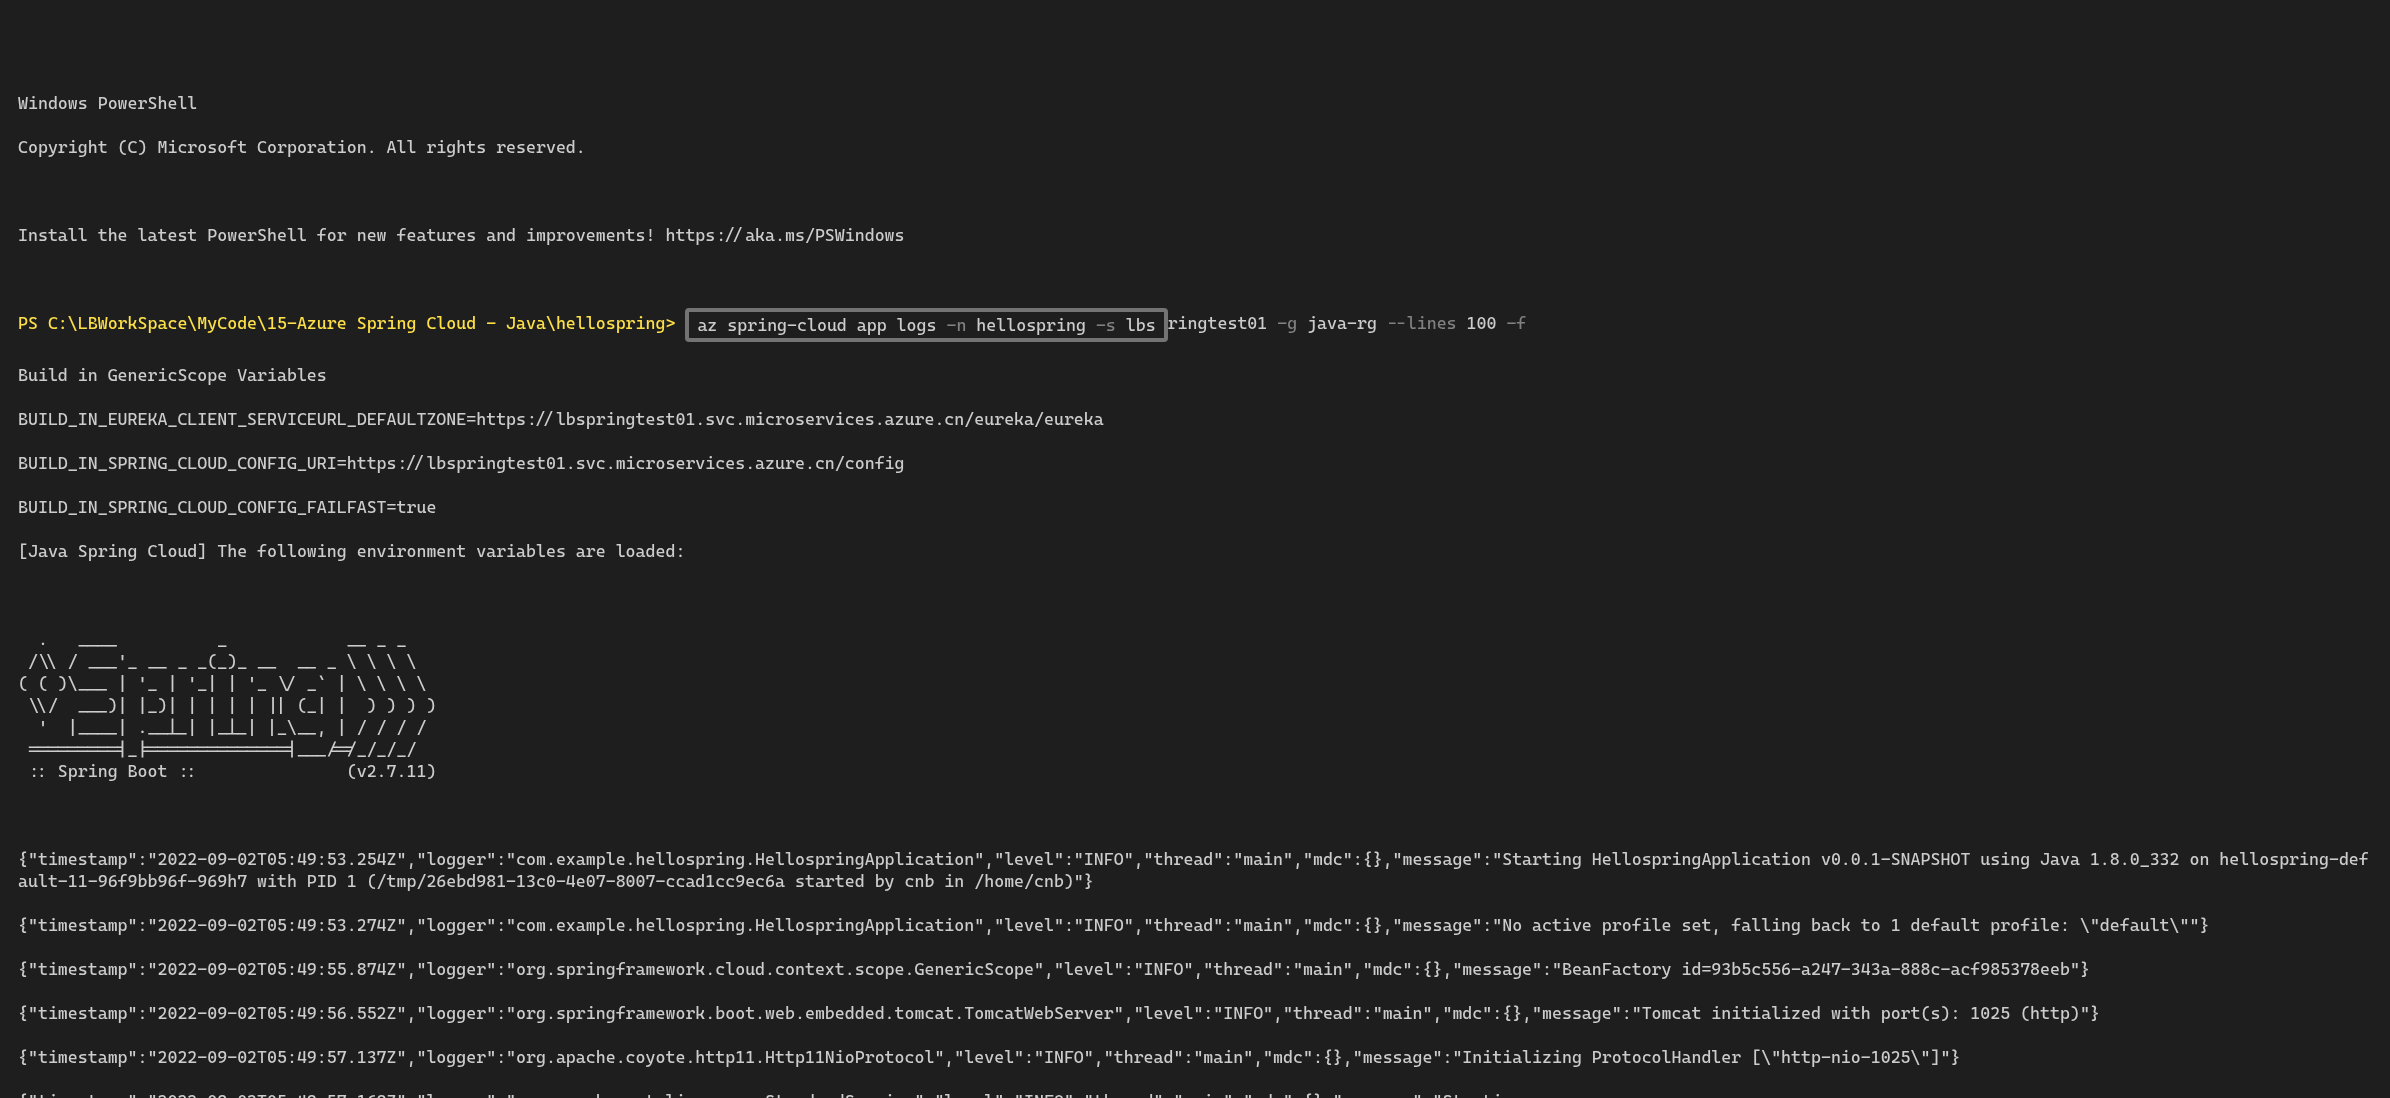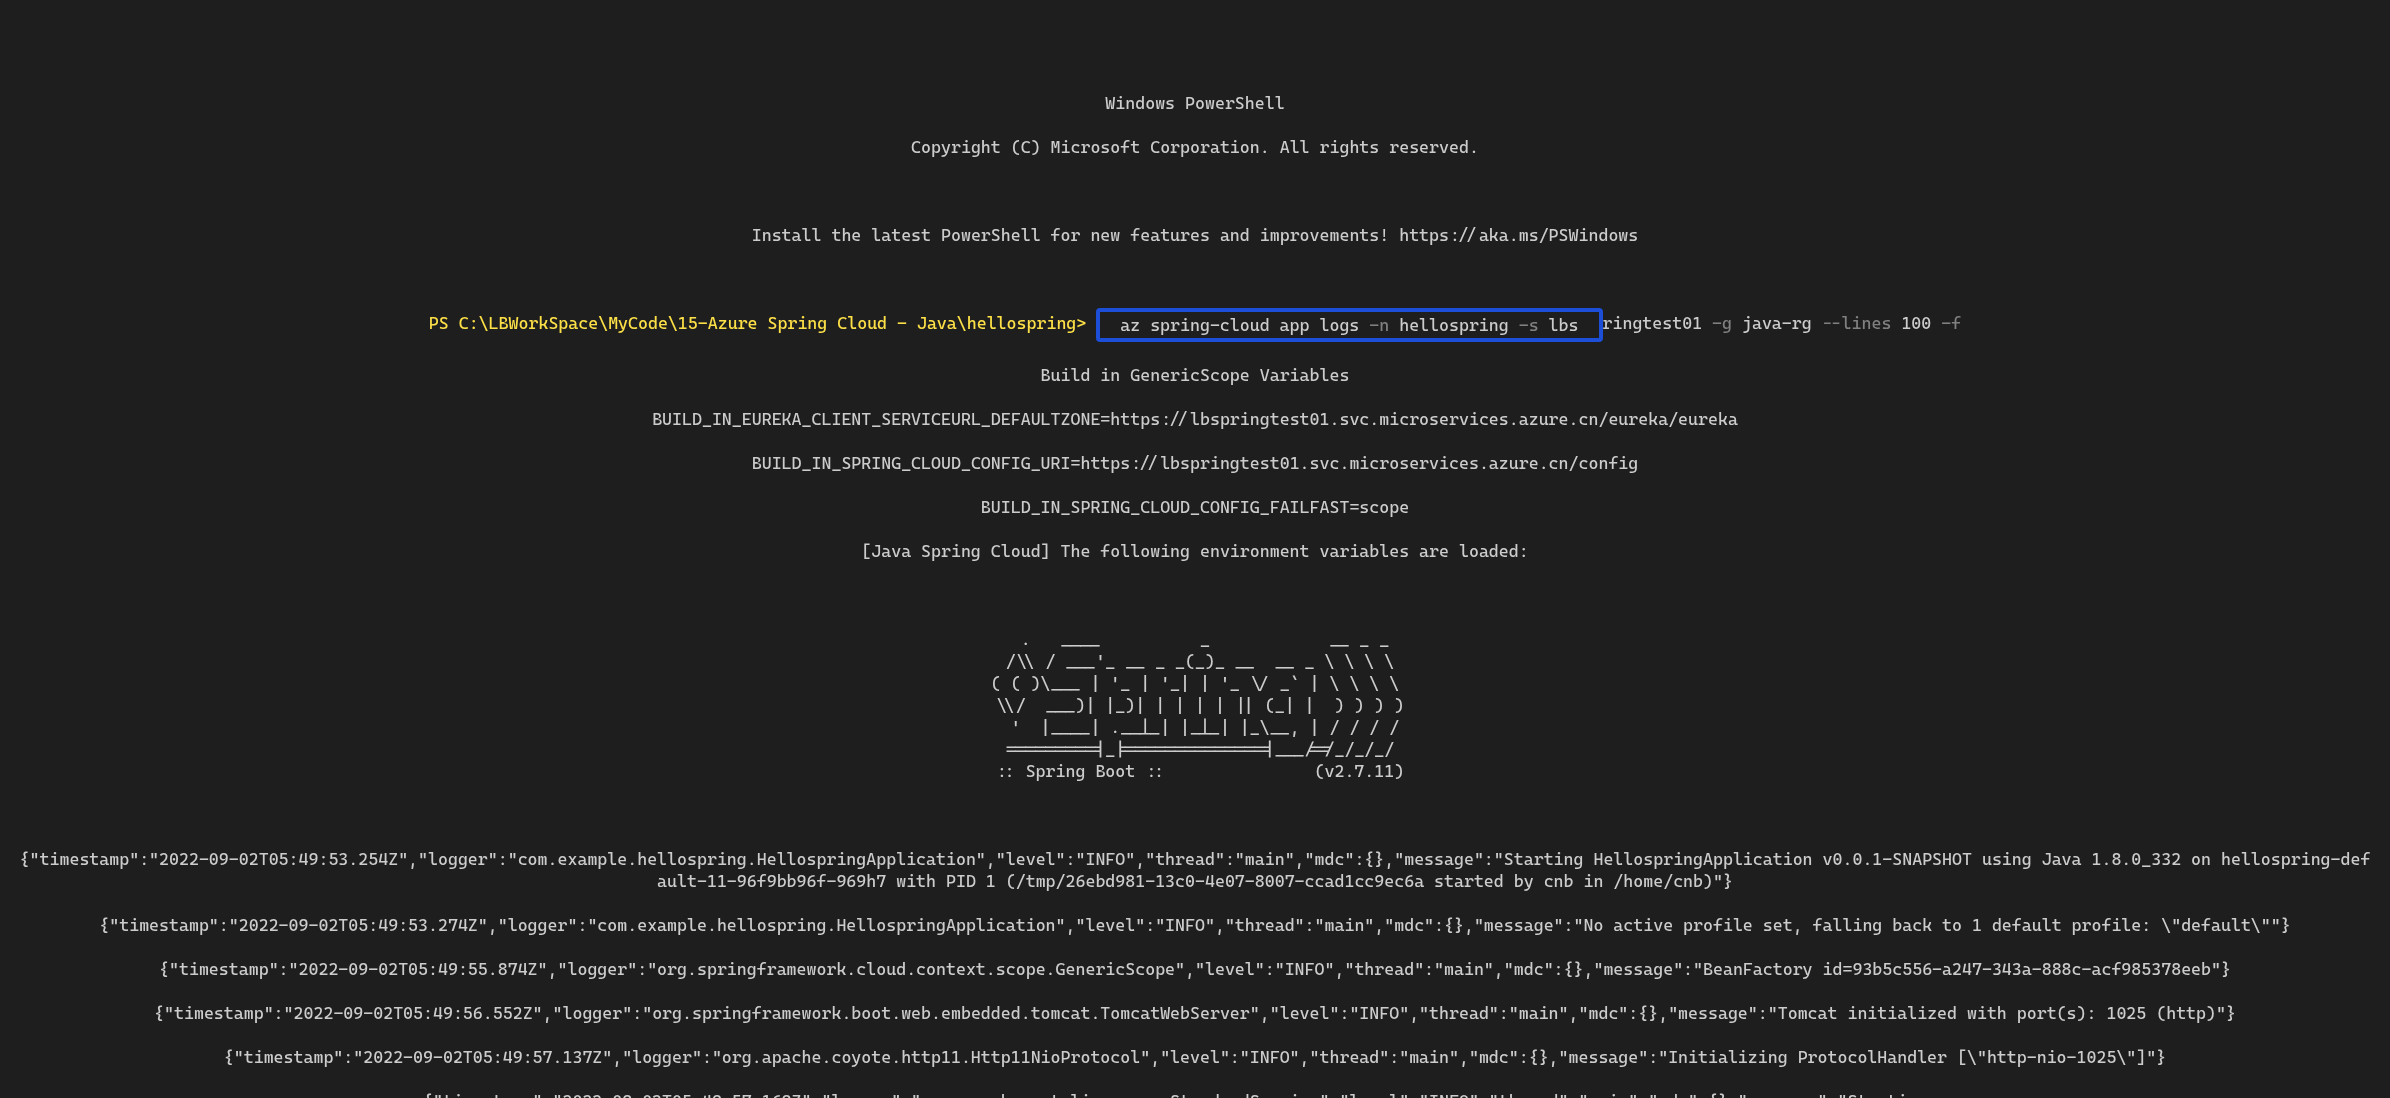--- a/index.html
+++ b/index.html
@@ -1,36 +1,36 @@
 <!DOCTYPE html>
 <html><head>
 <meta charset="utf-8">
 <style>
-  * { margin: 0; padding: 0; box-sizing: border-box; text-align: center; }
+  * { margin: 0; padding: 0; box-sizing: border-box; }
   body {
     background: #1e1e1e;
     color: #cccccc;
     font-family: "Cascadia Code", "Consolas", "Courier New", monospace;
     font-size: 17px;
     line-height: 22px;
     padding: 4px 18px;
     white-space: pre-wrap;
     word-break: break-all;
     width: 2390px;
     height: 1098px;
     overflow: hidden;
   }
   .line { display: block; }
   .prompt-prefix { color: #fde047; }
   .cmd-seg { color: #cccccc; }
   .arg-flag { color: #808080; }
   .arg-val  { color: #cccccc; }
   .hl-box {
-    border: 4px solid #1d4ed8;
-    padding: 0 20px;
+    border: 4px solid #737373;
+    padding: 0 8px;
     border-radius: 4px;
     display: inline-block;
     line-height: 26px;
     vertical-align: top;
     margin-top: -4px;
   }
   .ascii { white-space: pre; }
 </style>
 </head>
 <body>
@@ -39,21 +39,21 @@
 
 <span class="line">Windows PowerShell</span>
 <span class="line">Copyright (C) Microsoft Corporation. All rights reserved.</span>
 <span class="line"> </span>
 <span class="line">Install the latest PowerShell for new features and improvements! https://aka.ms/PSWindows</span>
 <span class="line"> </span>
 <span class="line"><span class="prompt-prefix">PS C:\LBWorkSpace\MyCode\15-Azure Spring Cloud - Java\hellospring&gt;</span> <span class="hl-box"><span class="cmd-seg">az</span> <span class="cmd-seg">spring-cloud app logs</span> <span class="arg-flag">-n</span> <span class="arg-val">hellospring</span> <span class="arg-flag">-s</span> <span class="arg-val">lbs</span></span><span class="arg-val">ringtest01</span> <span class="arg-flag">-g</span> <span class="arg-val">java-rg</span> <span class="arg-flag">--lines</span> <span class="arg-val">100</span> <span class="arg-flag">-f</span></span>
 <span class="line">Build in GenericScope Variables</span>
 <span class="line">BUILD_IN_EUREKA_CLIENT_SERVICEURL_DEFAULTZONE=https://lbspringtest01.svc.microservices.azure.cn/eureka/eureka</span>
 <span class="line">BUILD_IN_SPRING_CLOUD_CONFIG_URI=https://lbspringtest01.svc.microservices.azure.cn/config</span>
-<span class="line">BUILD_IN_SPRING_CLOUD_CONFIG_FAILFAST=scope</span>
+<span class="line">BUILD_IN_SPRING_CLOUD_CONFIG_FAILFAST=true</span>
 <span class="line">[Java Spring Cloud] The following environment variables are loaded:</span>
 <span class="line"> </span>
 <span class="line ascii">  .   ____          _            __ _ _
  /\\ / ___'_ __ _ _(_)_ __  __ _ \ \ \ \
 ( ( )\___ | '_ | '_| | '_ \/ _` | \ \ \ \
  \\/  ___)| |_)| | | | | || (_| |  ) ) ) )
   '  |____| .__|_| |_|_| |_\__, | / / / /
  =========|_|==============|___/=/_/_/_/
  :: Spring Boot ::               (v2.7.11)</span>
 <span class="line"> </span>

